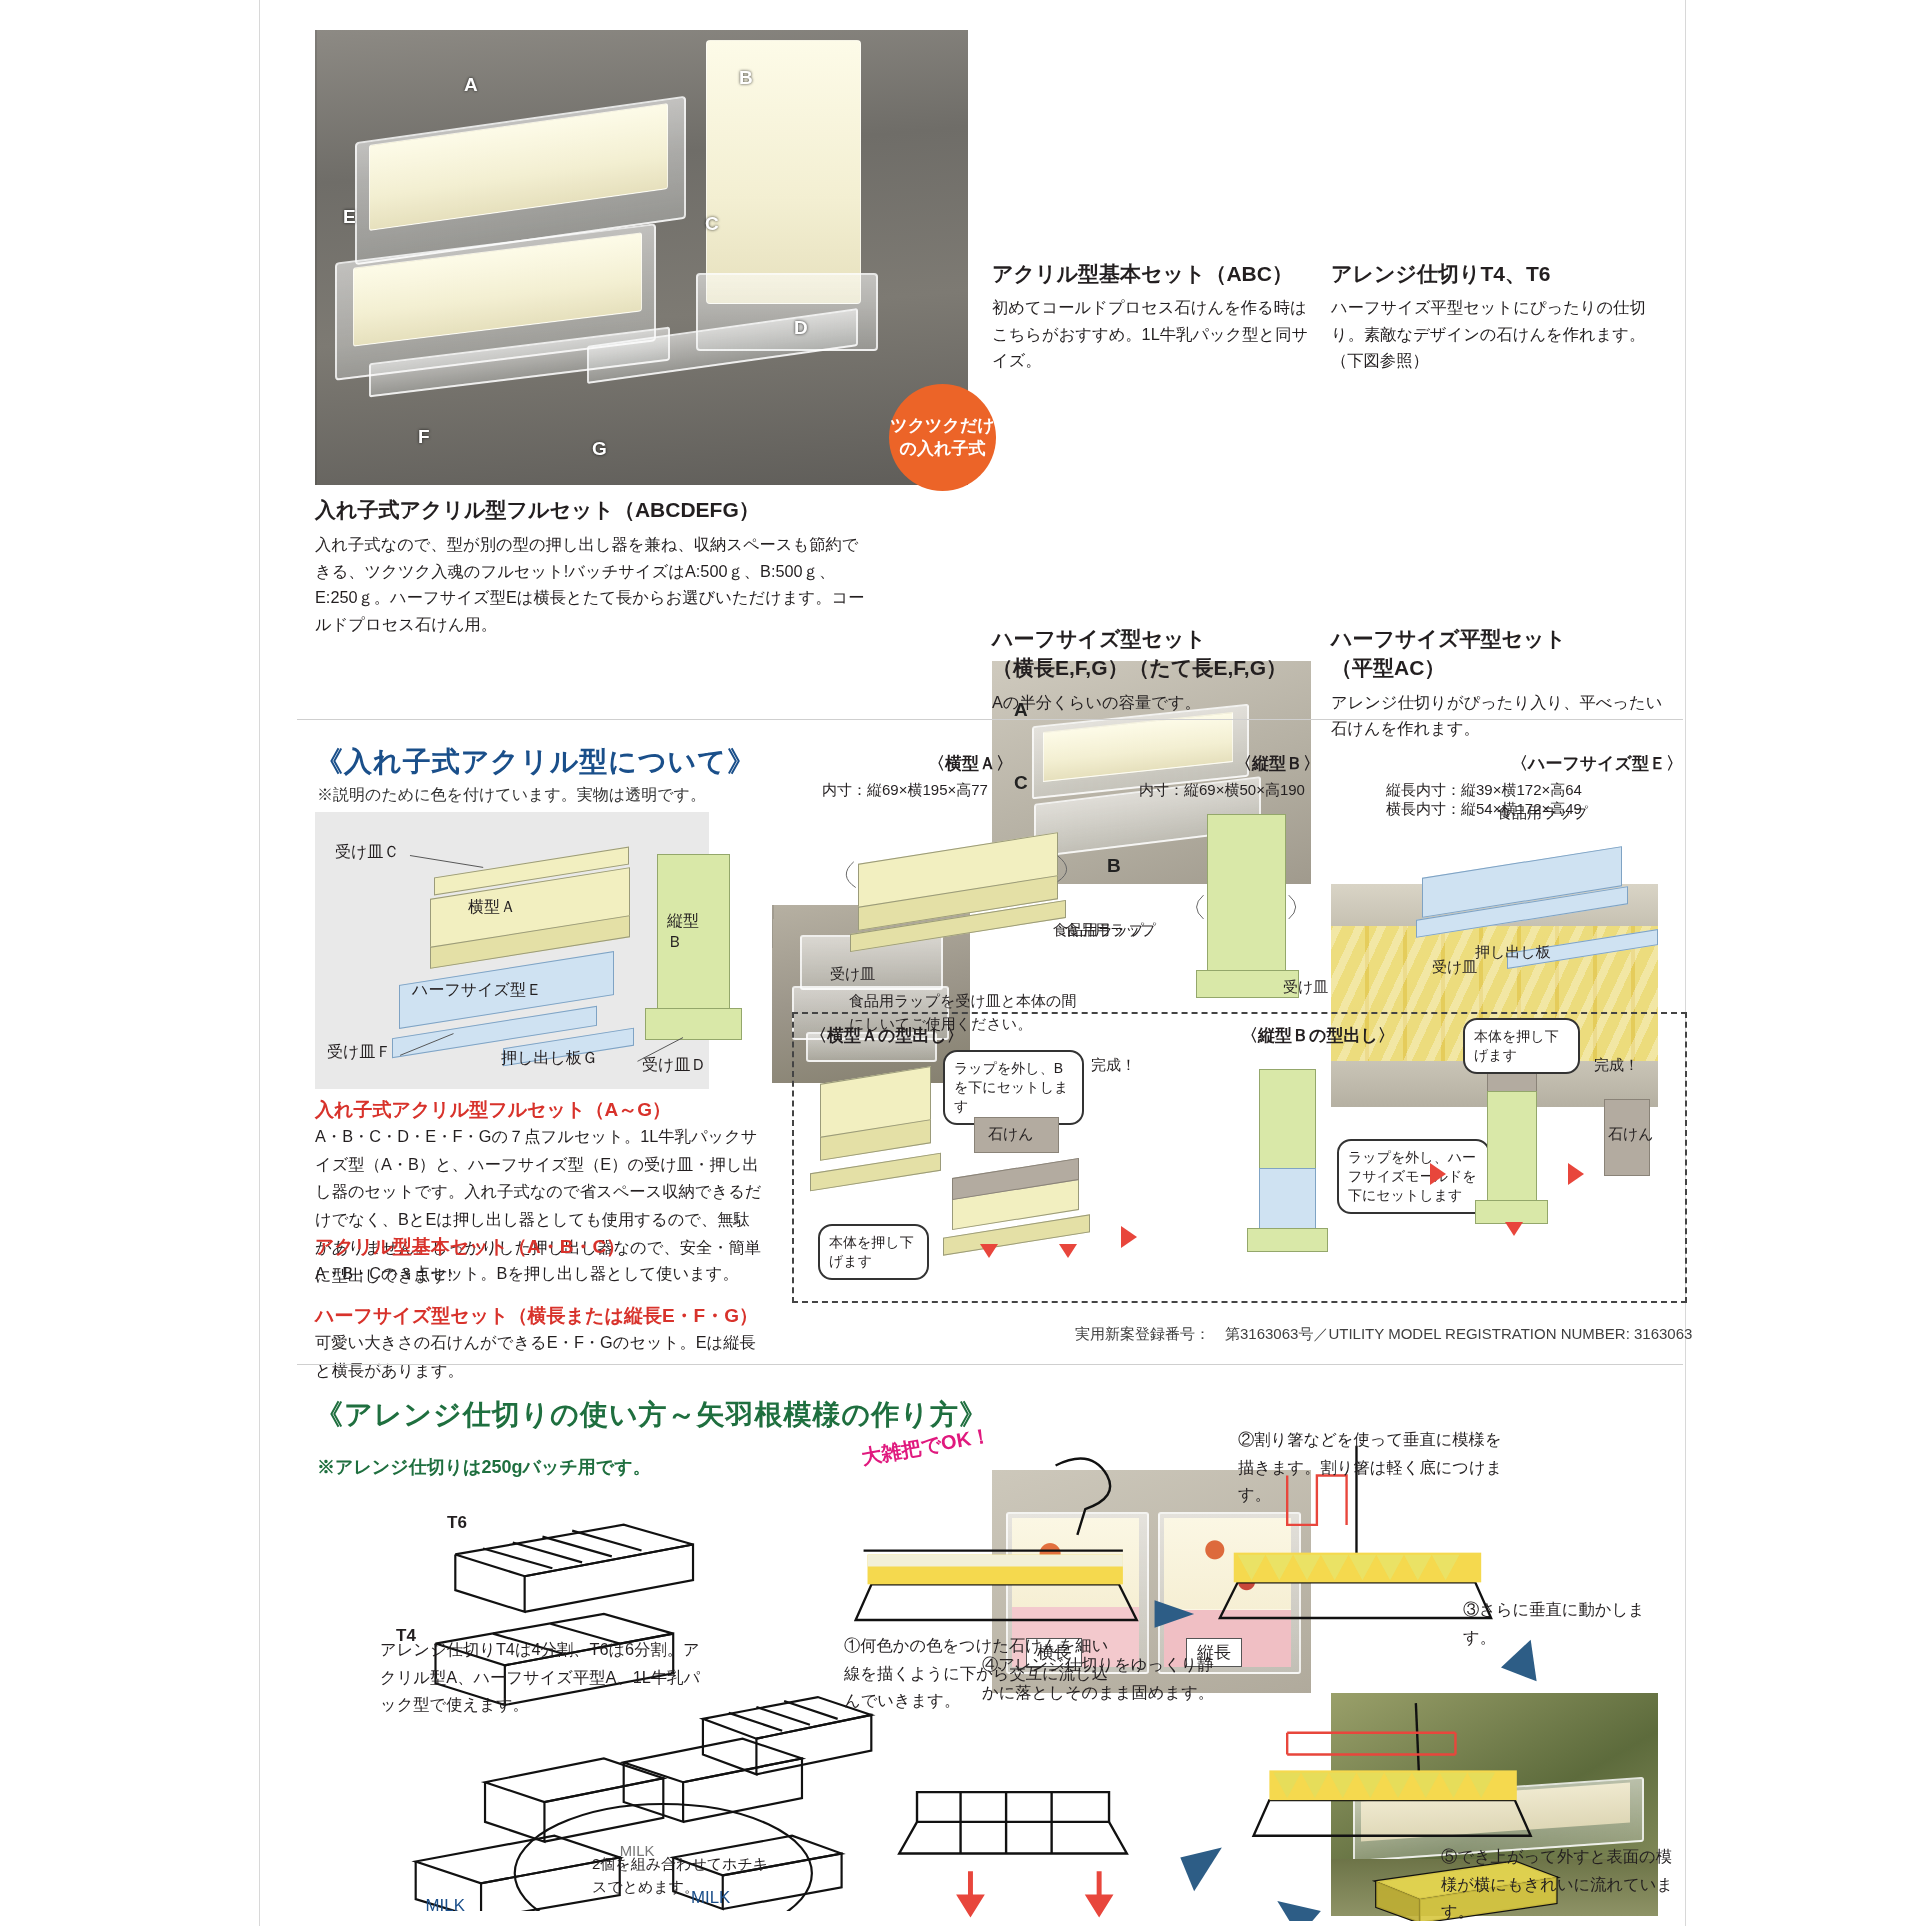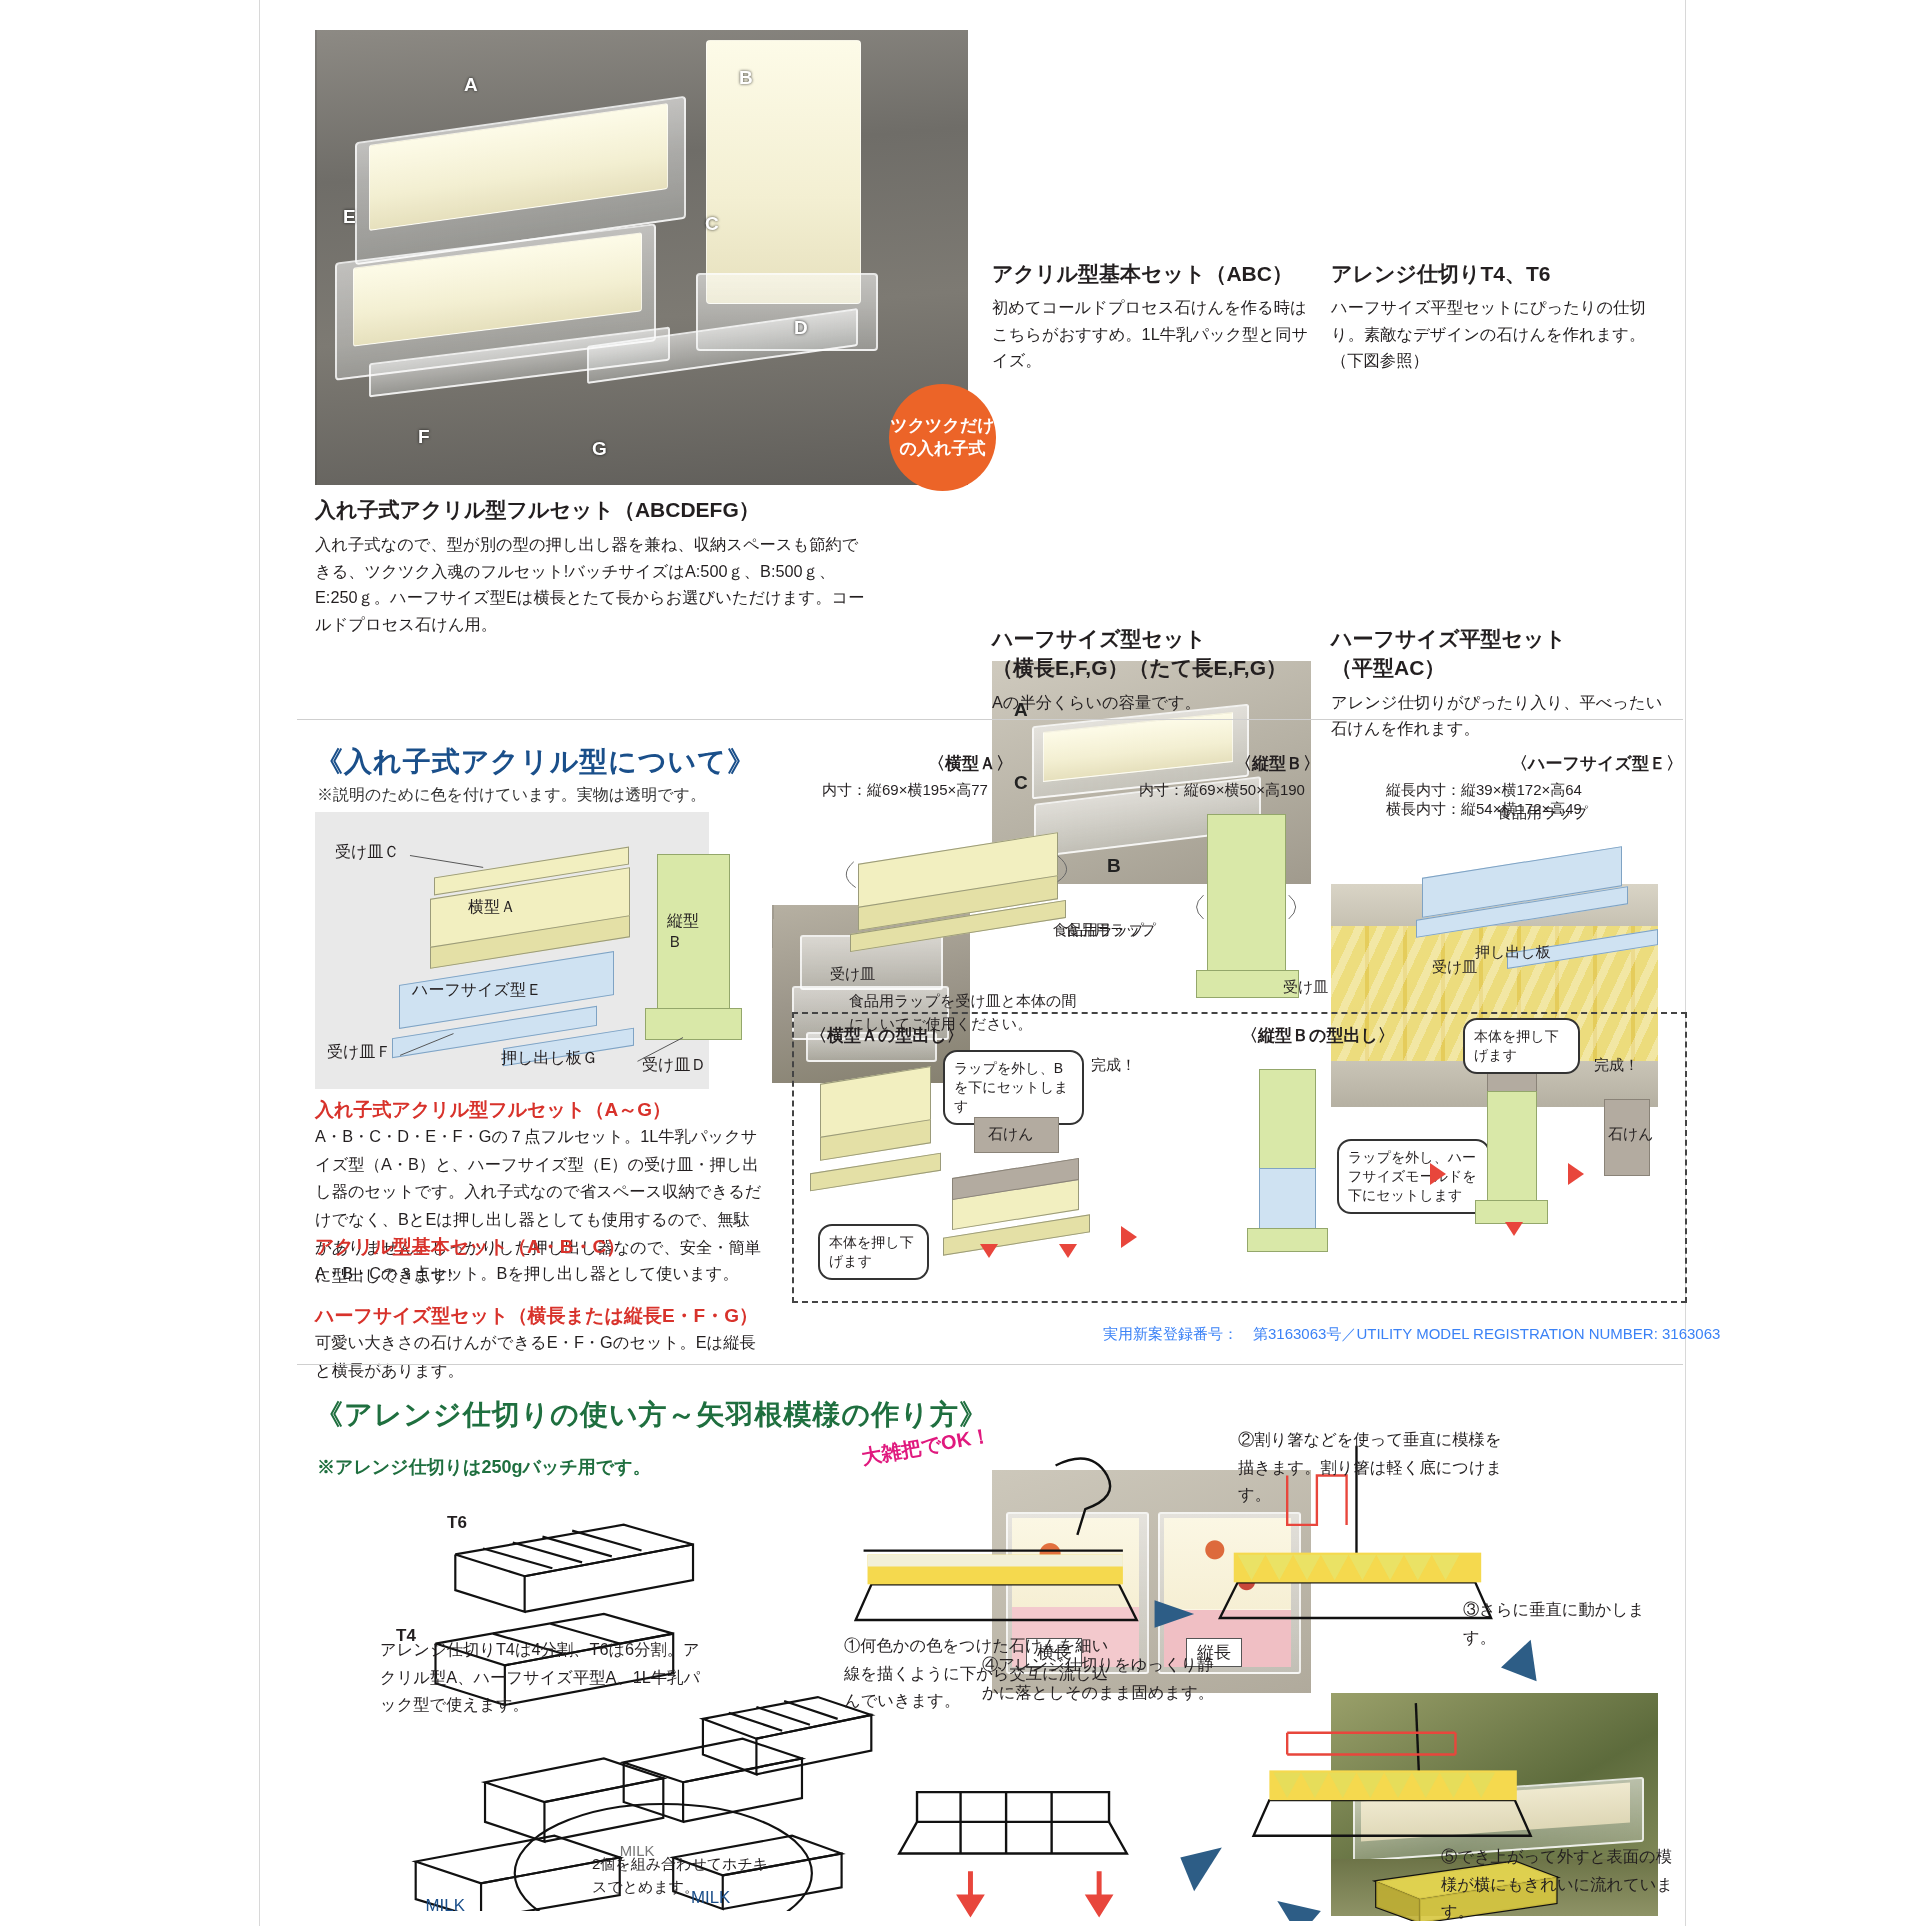--- a/index.html
+++ b/index.html
@@ -63,21 +63,21 @@
   }
   .box3d-top{background:#f2efc0;}
   .box3d-side{background:#e4e0a6;}
   .box-green{background:#d9e8a8;}
   .box-blue{background:#cfe2f2;}
   .box-gray{background:#b3aba0;}
 
   .arrow-r{width:0;height:0;border-top:11px solid transparent;border-bottom:11px solid transparent;border-left:16px solid #e8463c;}
   .arrow-d{width:0;height:0;border-left:9px solid transparent;border-right:9px solid transparent;border-top:14px solid #e8463c;}
 
-  .reg{font-size:15px;color:#3b82f6;margin-left:28px;}
+  .reg{font-size:15px;color:#404040;}
   svg{display:block;}
 </style>
 </head>
 <body>
 
 <div class="page">
 
   <div class="gutter"></div>
   <div class="gutter2"></div>
 

